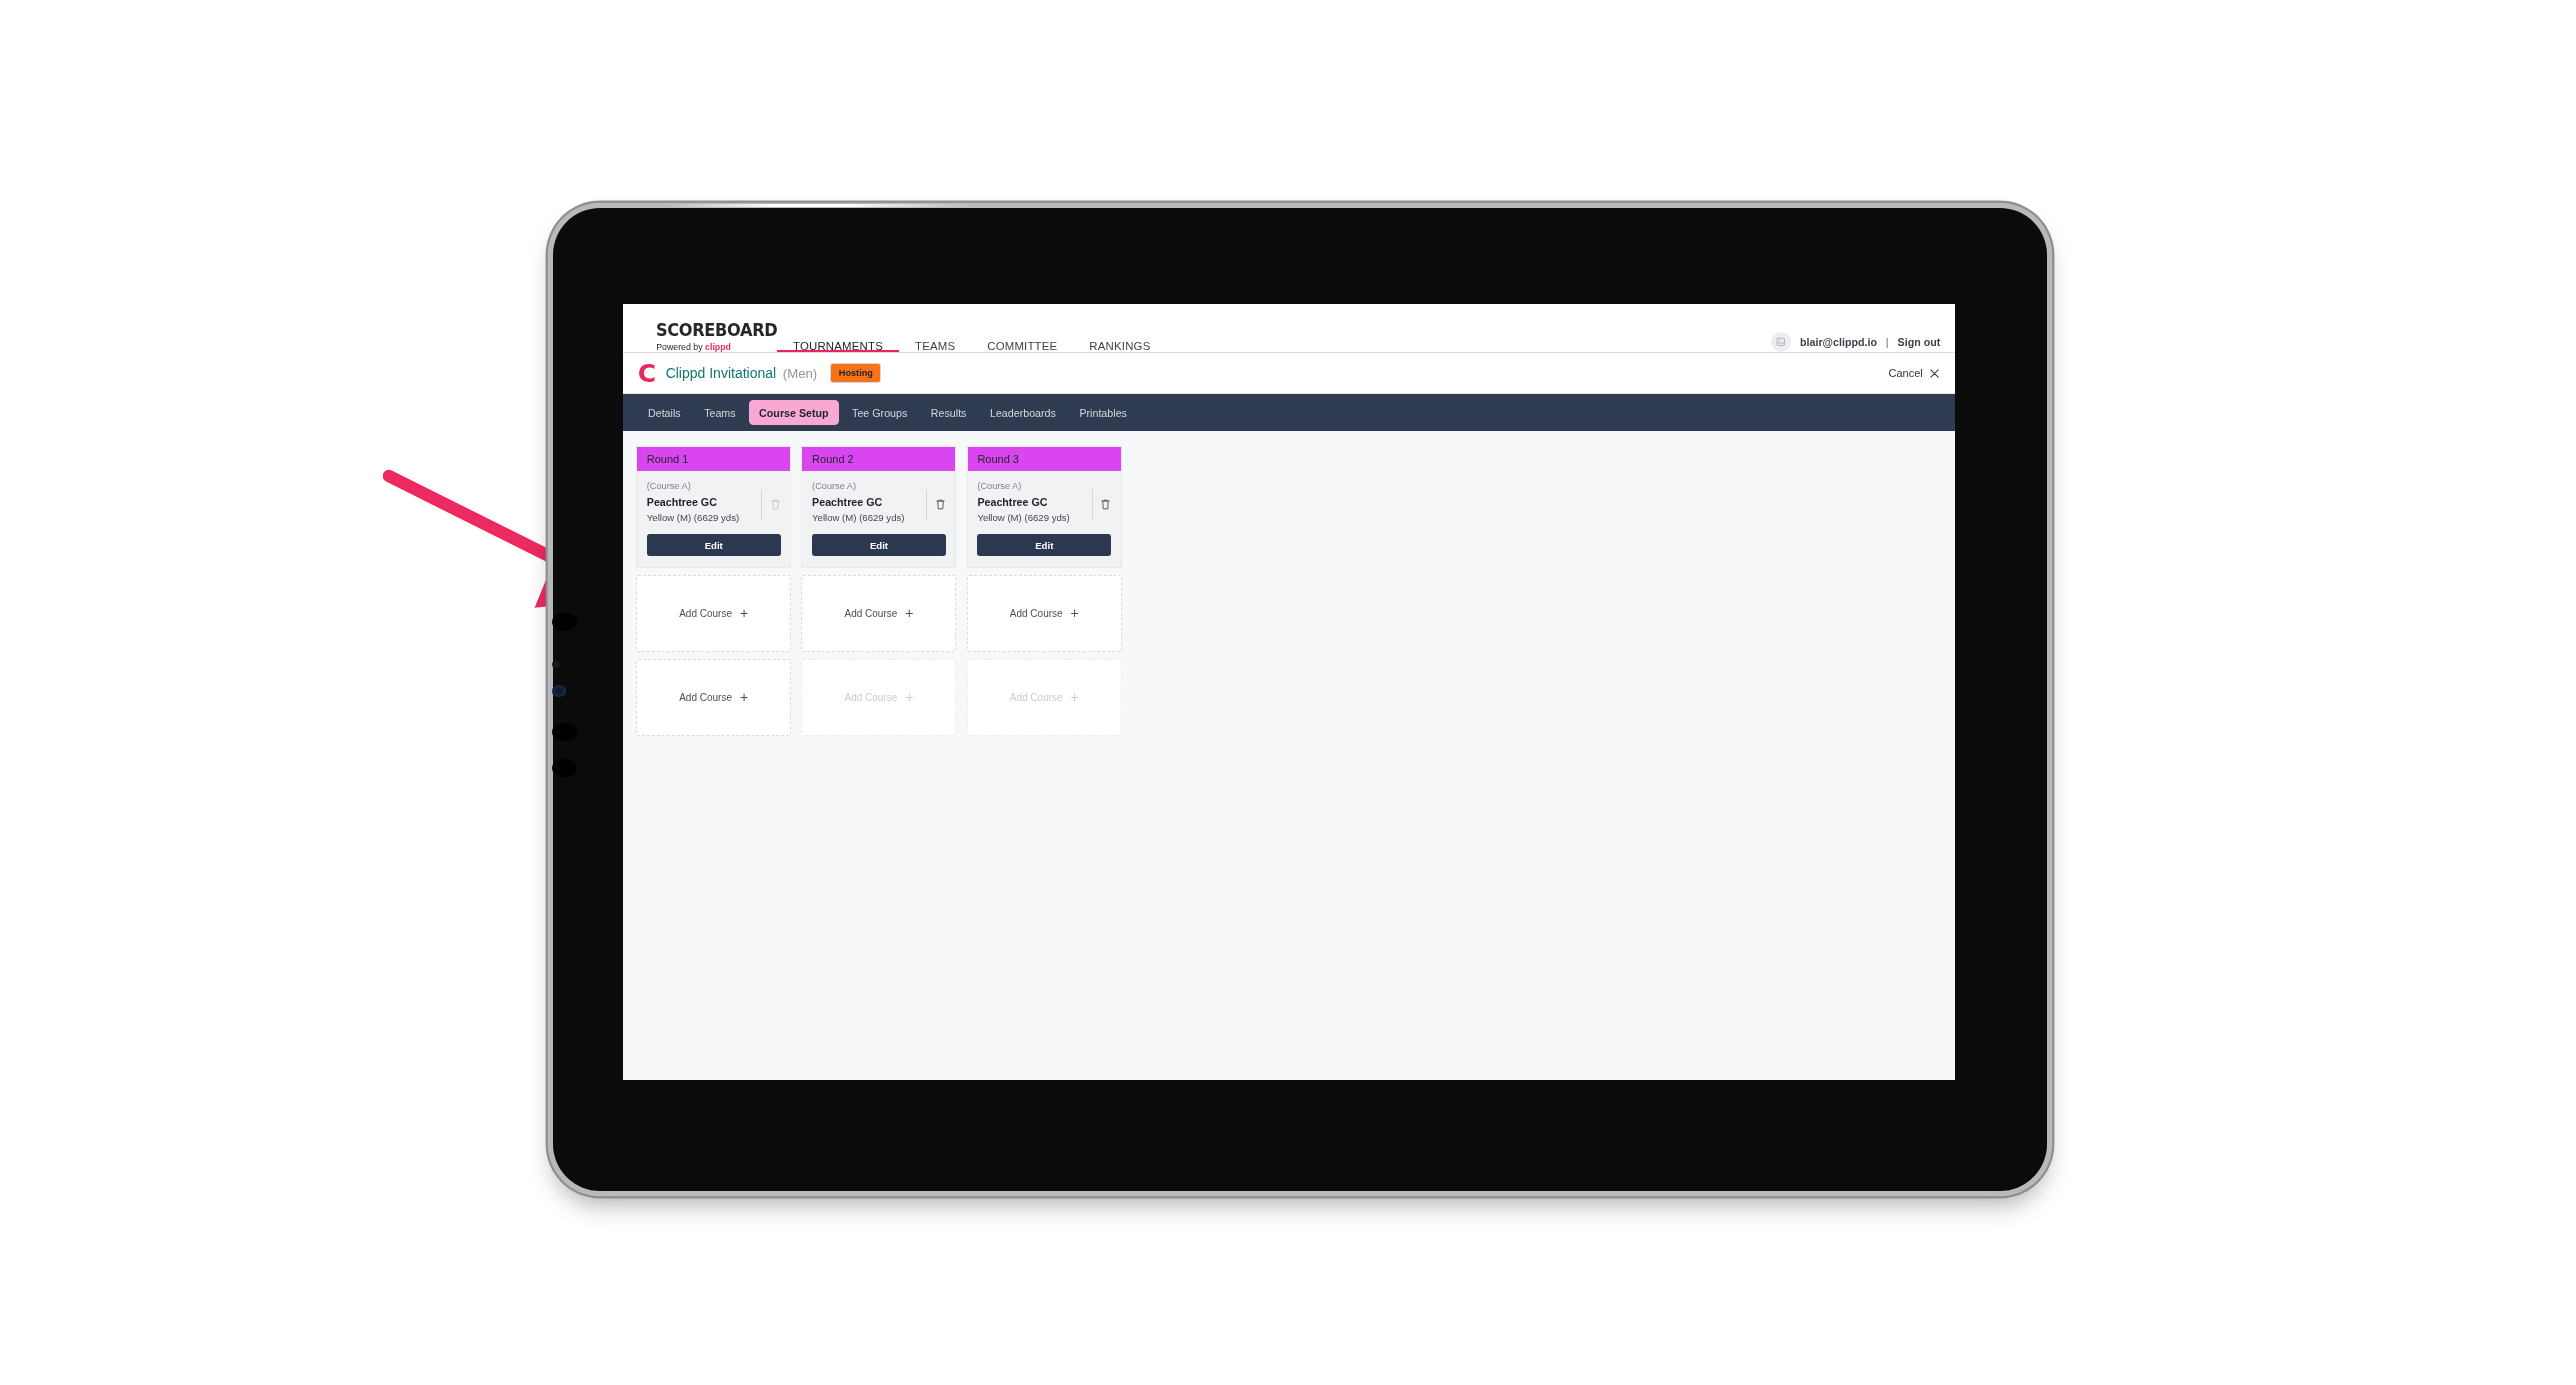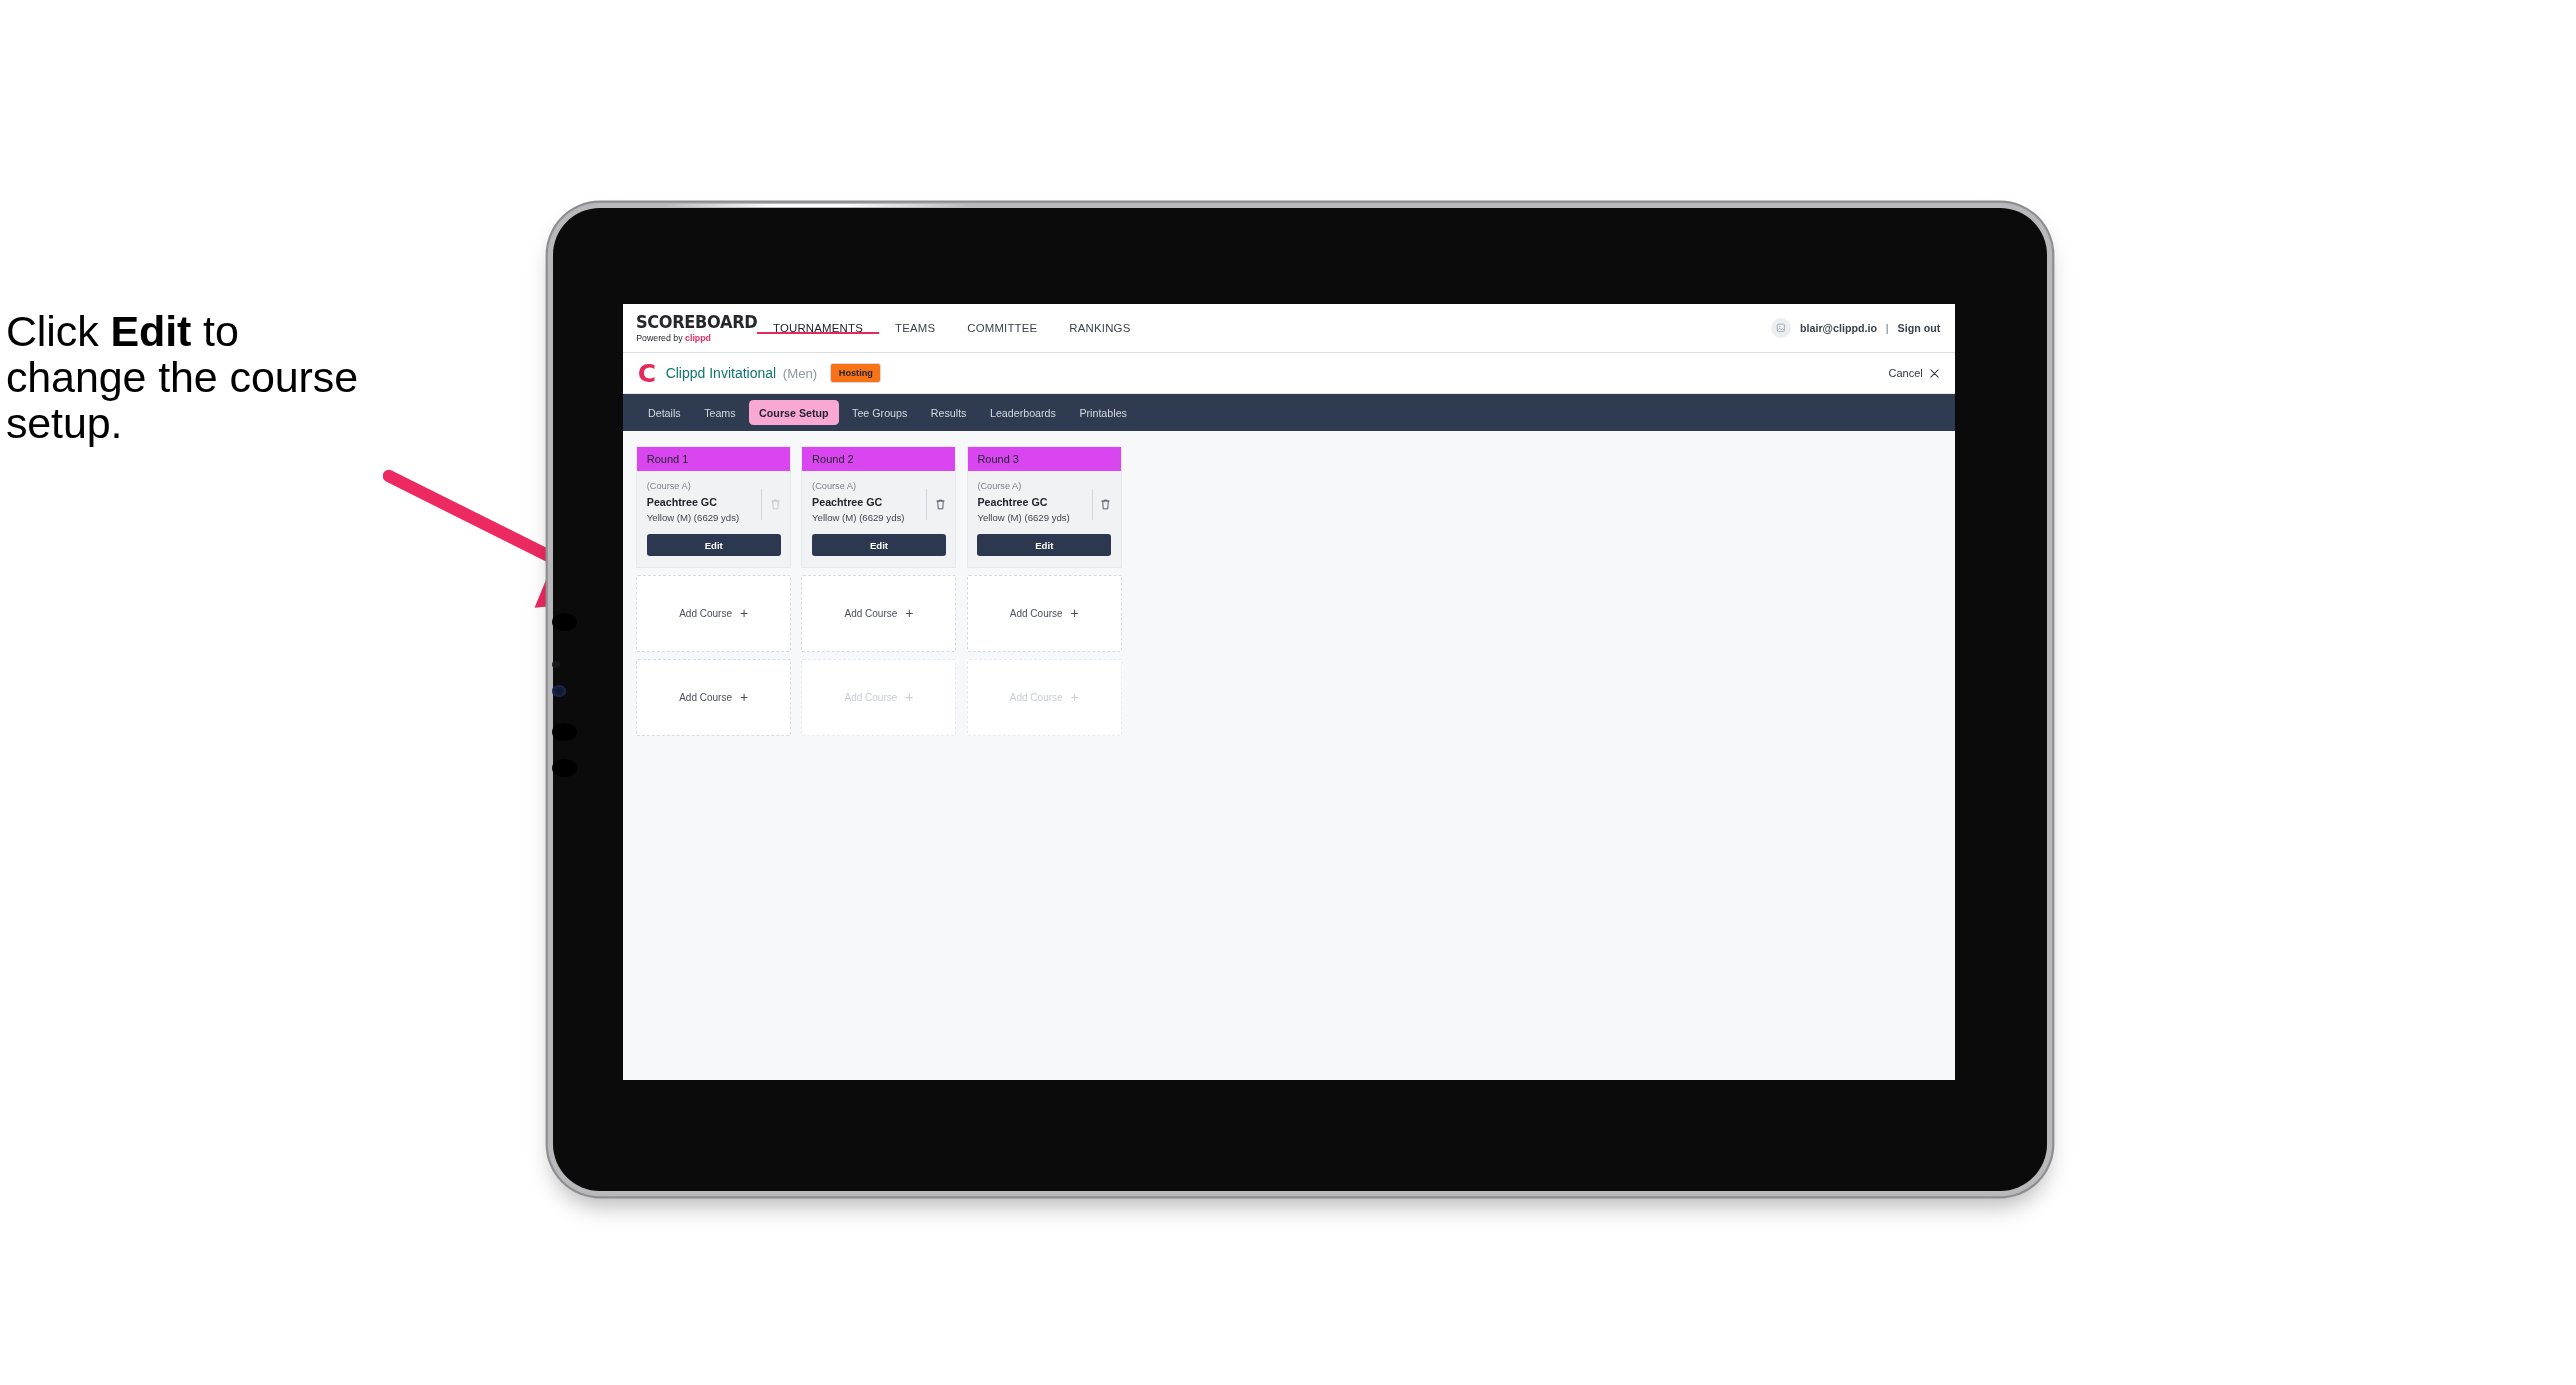--- a/index.html
+++ b/index.html
@@ -56,23 +56,24 @@
     position: absolute;
     left: 70px; top: 96px;
     width: 1332px; height: 776px;
     background: #f7f8fa;
     overflow: hidden;
   }
 
   
   .topnav {
     height: 49px; background: #ffffff;
-    display: flex; align-items: center;
+    display: flex; align-items: flex-end;
     border-bottom: 0.7px solid #d9dce1;
     position: relative;
+    padding-left: 20px;
   }
   .logo-wrap {
     width: 134px; display: flex; flex-direction: column;
     justify-content: center; padding-left: 13.2px;
   }
   .logo-main {
     font-family: "DejaVu Sans", sans-serif;
     font-weight: 700; font-size: 18.4px; letter-spacing: -0.4px;
     color: #25272b; line-height: 1; transform: scaleX(.88); transform-origin: left center;
   }
@@ -170,23 +171,20 @@
     font-size: 10px; color: #4a4f58; cursor: pointer;
   }
   .add-card.disabled { color: #c8ccd2; border-color: #e8eaed; }
   .plus { font-size: 14px; line-height: 1; font-weight: 400; }
 </style>
 </head>
 <body>
 
 <div class="stage">
 
-  <div class="callout">
-    <span>Click </span><b>Edit</b><span> to change the course setup.</span>
-  </div>
 
   <svg class="arrow-svg" viewBox="0 0 420 240">
     <path d="M8 16 L300 162" stroke="#ec2a61" stroke-width="17" stroke-linecap="round" fill="none"></path>
     <path d="M236 122 L330 183 L206 195 Z" fill="#ec2a61"></path>
   </svg>
 
   <div class="tablet">
     <div class="bezel-glint"></div>
     <div class="side-btn sb1"></div>
     <div class="side-btn sb2"></div>

